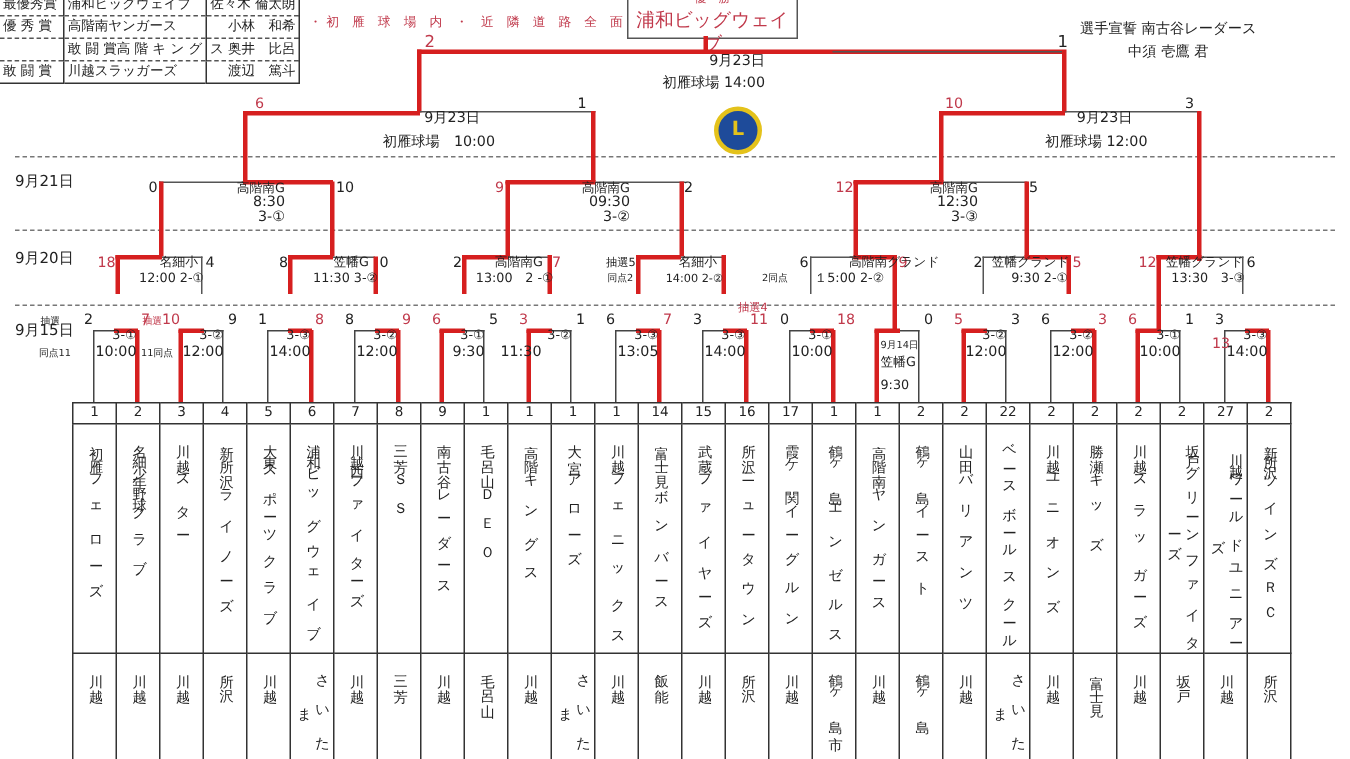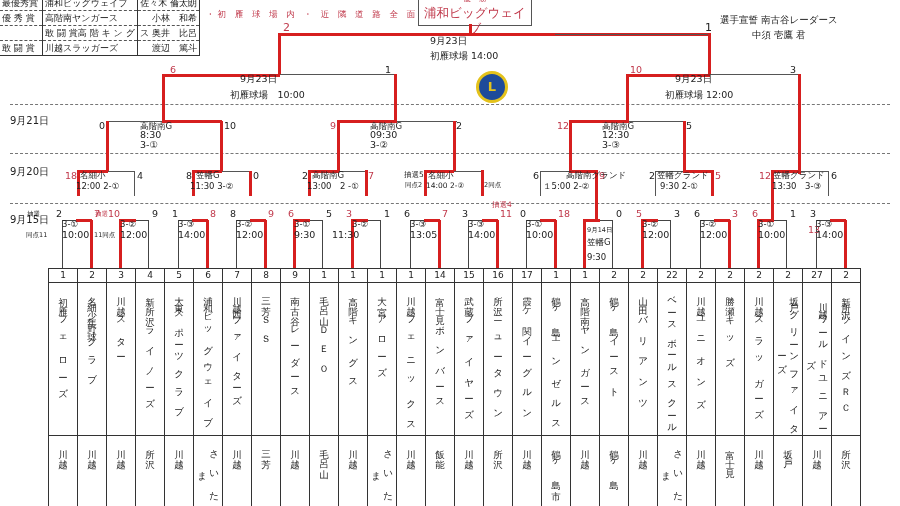--- a/index.html
+++ b/index.html
@@ -13,21 +13,21 @@
   .awards{border-right:1px solid #333;border-bottom:1px solid #333;}
   .notice{left:206px;top:9px;color:#c0394b;font-size:8.5px;letter-spacing:3px;}
   .champ-box{left:243px;left:418px;top:-6px;width:112px;height:30px;border:1px solid #555;background:#fff;text-align:center;}
   .champ-box .lbl{color:#c0394b;font-size:8px;height:10px;line-height:8px;overflow:hidden;}
   .champ-box .name{color:#c0394b;font-size:12.5px;line-height:16px;}
   .oath{left:720px;top:12px;font-size:9.5px;line-height:15px;text-align:center;}
   .red{color:#c0394b;}
   .t{font-size:9.5px;line-height:11px;white-space:nowrap;}
   .ts{font-size:8.5px;line-height:10px;white-space:nowrap;}
   .tt{font-size:6.5px;line-height:8px;white-space:nowrap;}
-  .c{text-align:left;}
+  .c{text-align:right;}
   .hl{position:absolute;height:0;border-top:1.5px solid #555;}
   .vl{position:absolute;width:0;border-left:1.5px solid #555;}
   .rh{position:absolute;height:0;border-top:3px solid #d61f1f;}
   .rv{position:absolute;width:0;border-left:3px solid #d61f1f;}
   .dash{position:absolute;left:10px;width:880px;height:0;border-top:1.5px dashed #777;}
   .datel{font-size:10px;}
   table.teams{position:absolute;left:48px;top:268px;border-collapse:collapse;table-layout:fixed;}
   table.teams td{border:1px solid #333;width:28px;padding:0;text-align:center;vertical-align:top;font-size:9.5px;}
   table.teams tr.num td{height:13px;line-height:13px;font-size:9px;}
   table.teams tr.name td{height:152px;}
@@ -174,21 +174,21 @@
 <div class="abs ts c" style="left:312px;top:170px;width:50px;">高階南G</div>
 <div class="abs ts c" style="left:307px;top:181px;width:62px;">13:00　2 -①</div>
 
 <div class="hl" style="left:424px;top:171px;width:58px;"></div>
 <div class="rh" style="left:424px;top:170px;width:30px;"></div>
 <div class="rv" style="left:424px;top:170px;height:26px;"></div>
 <div class="rv" style="left:481px;top:170px;height:26px;"></div>
 <div class="abs tt" style="left:404px;top:171px;font-size:7.5px;">抽選5</div>
 <div class="abs tt" style="left:405px;top:181px;">同点2</div>
 <div class="abs tt red" style="left:492px;top:171px;font-size:7.5px;margin-top:30px;">抽選4</div>
-<div class="abs tt" style="left:484px;top:181px;">2同点</div>
+<div class="abs tt" style="left:484px;top:181px;padding-left:24px;">2同点</div>
 <div class="abs ts c" style="left:428px;top:170px;width:50px;">名細小</div>
 <div class="abs tt c" style="left:426px;top:182px;width:56px;font-size:7.5px;">14:00 2-②</div>
 
 <div class="hl" style="left:540px;top:171px;width:56px;"></div>
 <div class="rh" style="left:569px;top:170px;width:28px;"></div>
 <div class="vl" style="left:540px;top:171px;height:25px;"></div>
 <div class="rv" style="left:595px;top:170px;height:50px;"></div>
 <div class="abs t" style="left:533px;top:170px;">6</div>
 <div class="abs t red" style="left:599px;top:170px;">9</div>
 <div class="abs ts" style="left:566px;top:170px;width:60px;">高階南グランド</div>

